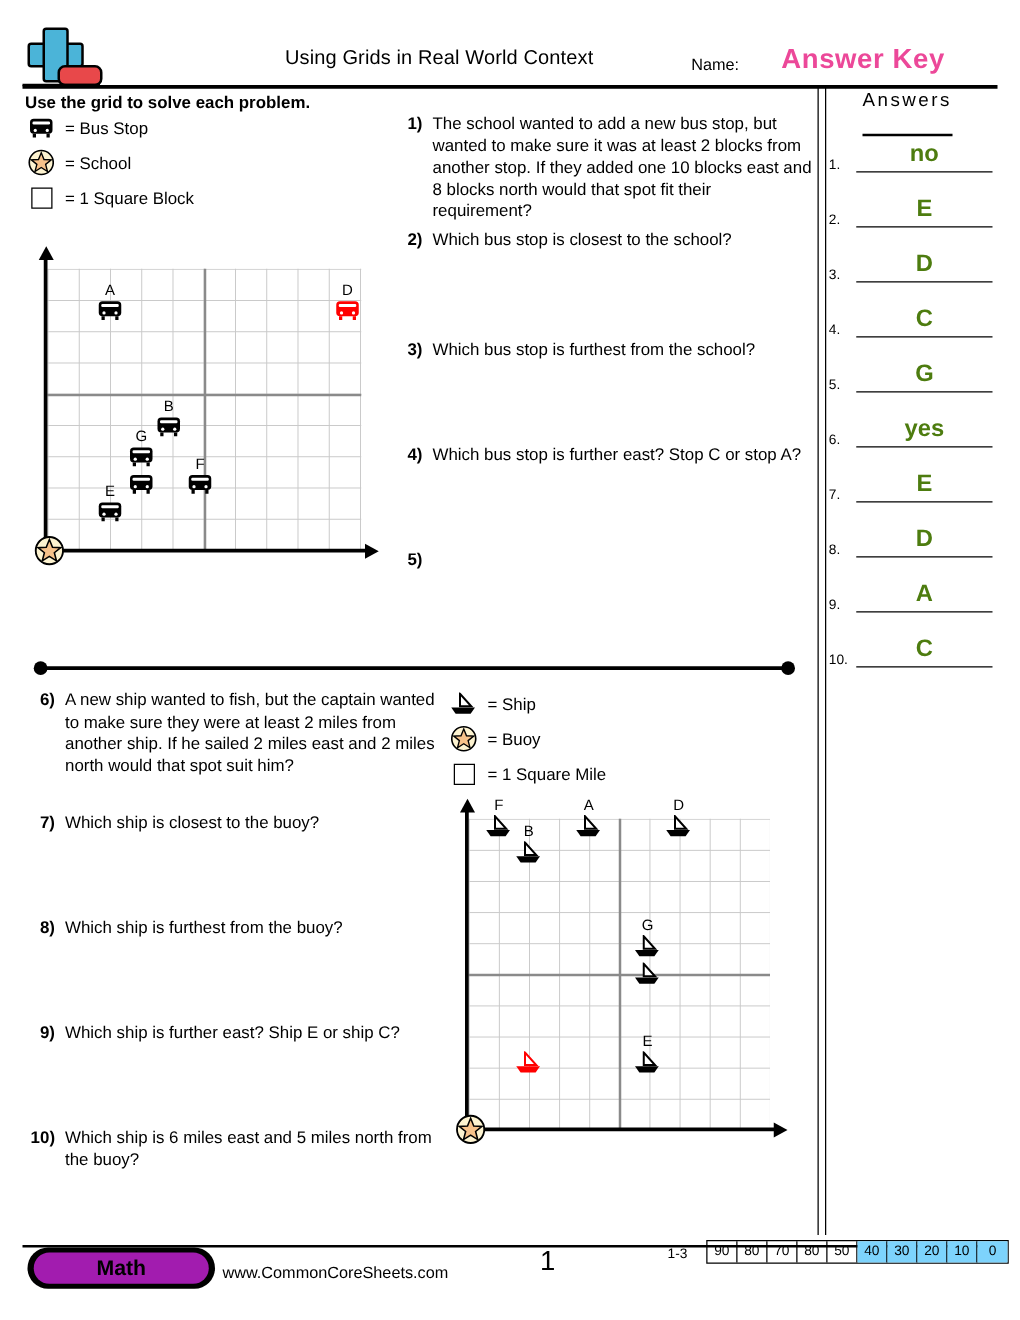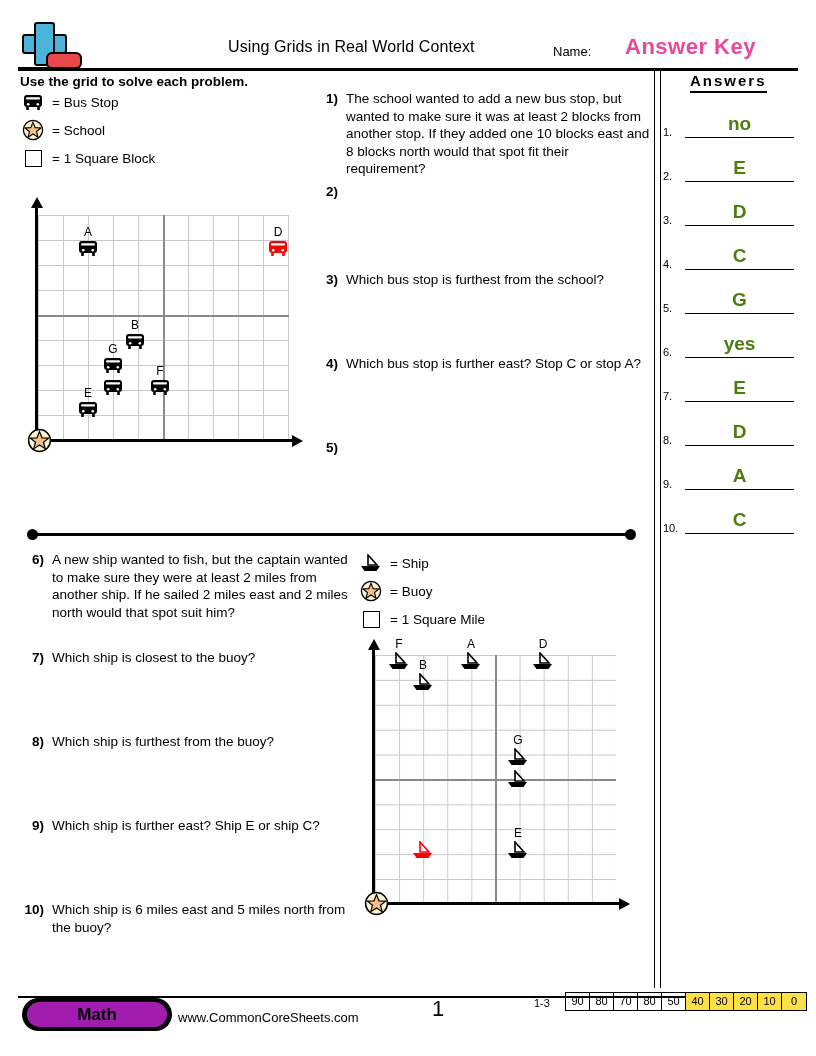--- a/index.html
+++ b/index.html
@@ -133,22 +133,22 @@
     width: 600px; height: 3px; background: #000;
   }
   .sep-dot {
     position: absolute; top: 529px; width: 11px; height: 11px;
     border-radius: 50%; background: #000;
   }
 
   
   .answers-title {
     position: absolute; left: 690px; top: 72px;
-    font-size: 15px; font-weight: bold; letter-spacing: 2px;
-    border-bottom: 2.5px solid #000; padding-bottom: 2px;
+    font-size: 15px; font-weight: normal; letter-spacing: 2px;
+    border-bottom: 2.5px solid #000; padding-bottom: 18px;
   }
   .ans-row { position: absolute; left: 663px; width: 131px; height: 42px; }
   .ans-row .idx {
     position: absolute; left: 0; bottom: 0px; font-size: 11px;
   }
   .ans-row .line {
     position: absolute; left: 22px; bottom: 0; width: 109px;
     border-bottom: 1.6px solid #000;
   }
   .ans-row .val {
@@ -186,21 +186,21 @@
   .score-scale {
     position: absolute; left: 565px; top: 992px;
     display: flex; border: 1px solid #000;
   }
   .score-scale div {
     width: 24px; height: 17px; line-height: 17px;
     font-size: 11px; text-align: center;
     border-right: 1px solid #000; box-sizing: border-box;
   }
   .score-scale div:last-child { border-right: none; }
-  .score-scale div.hl { background: #fde047; }
+  .score-scale div.hl { background: #7dd3fc; }
 </style>
 </head>
 <body>
 
 <div class="page">
 
   <div class="logo">
     <div class="plus-h"></div>
     <div class="plus-v"></div>
     <div class="plus-fill"></div>
@@ -349,20 +349,21 @@
       </svg>
     </div>
   </div>
 
   <div class="q" style="left:312px; top:90px; width:340px;">
     <span class="num">1)</span>
     <span class="txt">The school wanted to add a new bus stop, but wanted to make sure it was at least 2 blocks from another stop. If they added one 10 blocks east and 8 blocks north would that spot fit their requirement?</span>
   </div>
   <div class="q" style="left:312px; top:183px; width:340px;">
     <span class="num">2)</span>
+    <span class="txt">Which bus stop is closest to the school?</span>
   </div>
   <div class="q" style="left:312px; top:271px; width:340px;">
     <span class="num">3)</span>
     <span class="txt">Which bus stop is furthest from the school?</span>
   </div>
   <div class="q" style="left:312px; top:355px; width:340px;">
     <span class="num">4)</span>
     <span class="txt">Which bus stop is further east? Stop C or stop A?</span>
   </div>
   <div class="q" style="left:312px; top:439px; width:340px;">

